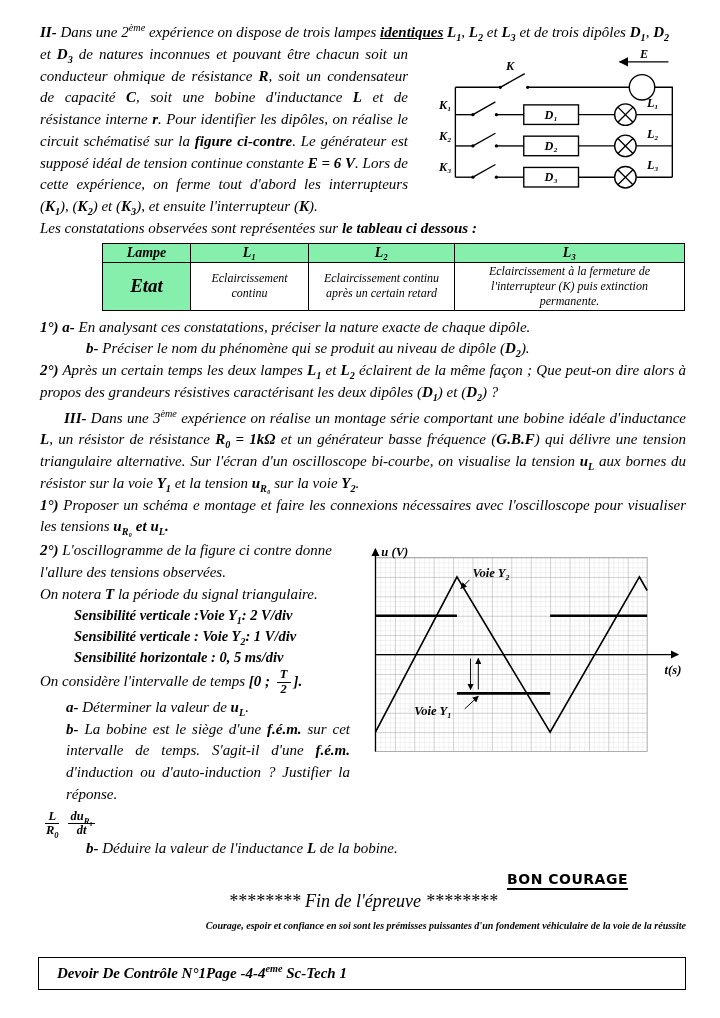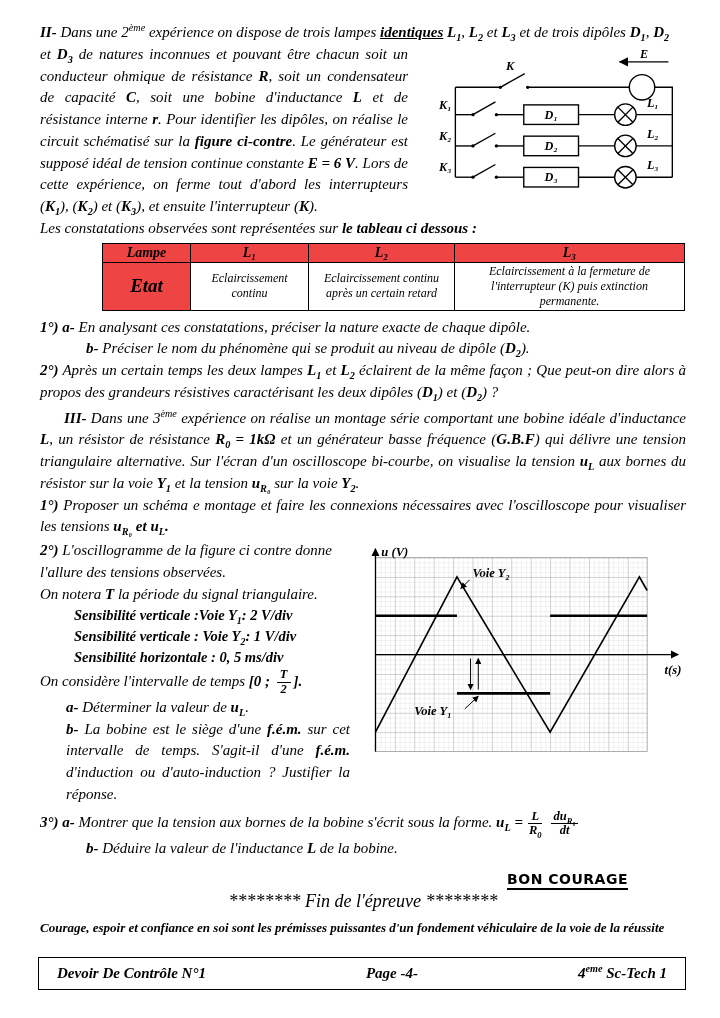--- a/index.html
+++ b/index.html
@@ -16,31 +16,31 @@
   .fig-circuit{flex:1;padding-top:4px;}
   .row3{display:flex;gap:6px;margin-top:2px;}
   .col3{width:310px;}
   .fig-osc{flex:1;padding-top:2px;}
   .indent1{padding-left:26px;}
   .indent2{padding-left:46px;}
   .s3para{text-indent:24px;margin-top:4px;}
   .sens{padding-left:34px;font-size:14.5px;}
   table.obs{border-collapse:collapse;margin:3px 0 6px 62px;font-size:12px;font-style:italic;}
   .obs td{border:1.2px solid #000;text-align:center;padding:1px 5px;vertical-align:middle;}
-  .obs .hdr{background:#ef4444;font-weight:bold;font-size:14px;}
+  .obs .hdr{background:#86efac;font-weight:bold;font-size:14px;}
   .w1{width:88px;}.w2{width:118px;}.w3{width:146px;}.w4{width:230px;}
   .frac{display:inline-flex;flex-direction:column;align-items:center;vertical-align:middle;line-height:1.1;font-size:12.5px;margin:0 3px;}
   .frac .fn{border-bottom:1.2px solid #000;padding:0 3px;}
   .frac .fd{padding:0 3px;}
   .q3a{margin-top:4px;}
   .boncourage{text-align:right;padding-right:58px;font-family:"DejaVu Sans",sans-serif;font-style:normal;font-weight:bold;font-size:14px;letter-spacing:0.5px;margin-top:11px;}
   .boncourage span{border-bottom:2px solid #000;padding-bottom:1px;}
   .fin{text-align:center;font-weight:normal;font-size:18px;margin-top:4px;}
-  .motto{text-align:left;font-weight:bold;font-size:13px;margin-top:8px;}
-  .footer{position:absolute;left:38px;right:34px;bottom:28px;border:1.6px solid #000;display:flex;justify-content:space-between;align-items:center;padding:7px 18px;font-weight:bold;font-size:15px;}
+  .motto{text-align:right;font-weight:bold;font-size:10px;margin-top:8px;}
+  .footer{position:absolute;left:38px;right:34px;bottom:28px;border:1.6px solid #000;display:flex;align-items:center;padding:7px 18px;font-weight:bold;font-size:15px;}
   svg text{fill:#000;font-style:italic;}
   .ct{font:italic bold 12.5px "Liberation Serif",serif;}
   .ot{font:italic bold 13px "Liberation Serif",serif;}
 </style>
 </head>
 <body>
 
 <div class="page">
 
   <p class="rich"><span class="b">II-  </span><span>Dans une 2</span><sup>ème</sup><span> expérience on dispose de trois lampes </span><span class="b u">identiques</span><span> </span><span class="b">L</span><sub class="b">1</sub><span>, </span><span class="b">L</span><sub class="b">2</sub><span> et </span><span class="b">L</span><sub class="b">3</sub><span>  et de trois dipôles </span><span class="b">D</span><sub class="b">1</sub><span>, </span><span class="b">D</span><sub class="b">2</sub></p>
@@ -191,21 +191,21 @@
           <line x1="92" y1="156" x2="106" y2="143" stroke="#000" stroke-width="1" marker-end="url(#oah)"></line>
           <text x="40" y="162" class="ot">Voie Y₁</text>
           <text x="6" y="-2" class="ot">u (V)</text>
           <text x="298" y="120" class="ot">t(s)</text>
         </g>
       </svg>
     </div>
   </div>
 
   <p class="rich q3a">
-    <span><span class="b">3°) </span><span class="b">a-</span><span> Montrer que la tension aux bornes de la bobine s'écrit sous la forme. </span><span class="b">u</span><sub class="b">L</sub><span class="b"> =</span></span><span class="frac">
+    <span class="frac">
         <span class="fn"><span class="b">L</span></span>
         <span class="fd"><span class="b">R</span><sub class="b">0</sub></span>
       </span><span class="frac">
         <span class="fn"><span class="b">du</span><sub class="b">R₀</sub></span>
         <span class="fd"><span class="b">dt</span></span>
       </span>
   </p>
   <p class="rich indent2"><span class="b">b-</span><span> Déduire la valeur de l'inductance </span><span class="b">L</span><span> de la bobine.</span></p>
 
   <p class="boncourage"><span>BON COURAGE</span></p>

